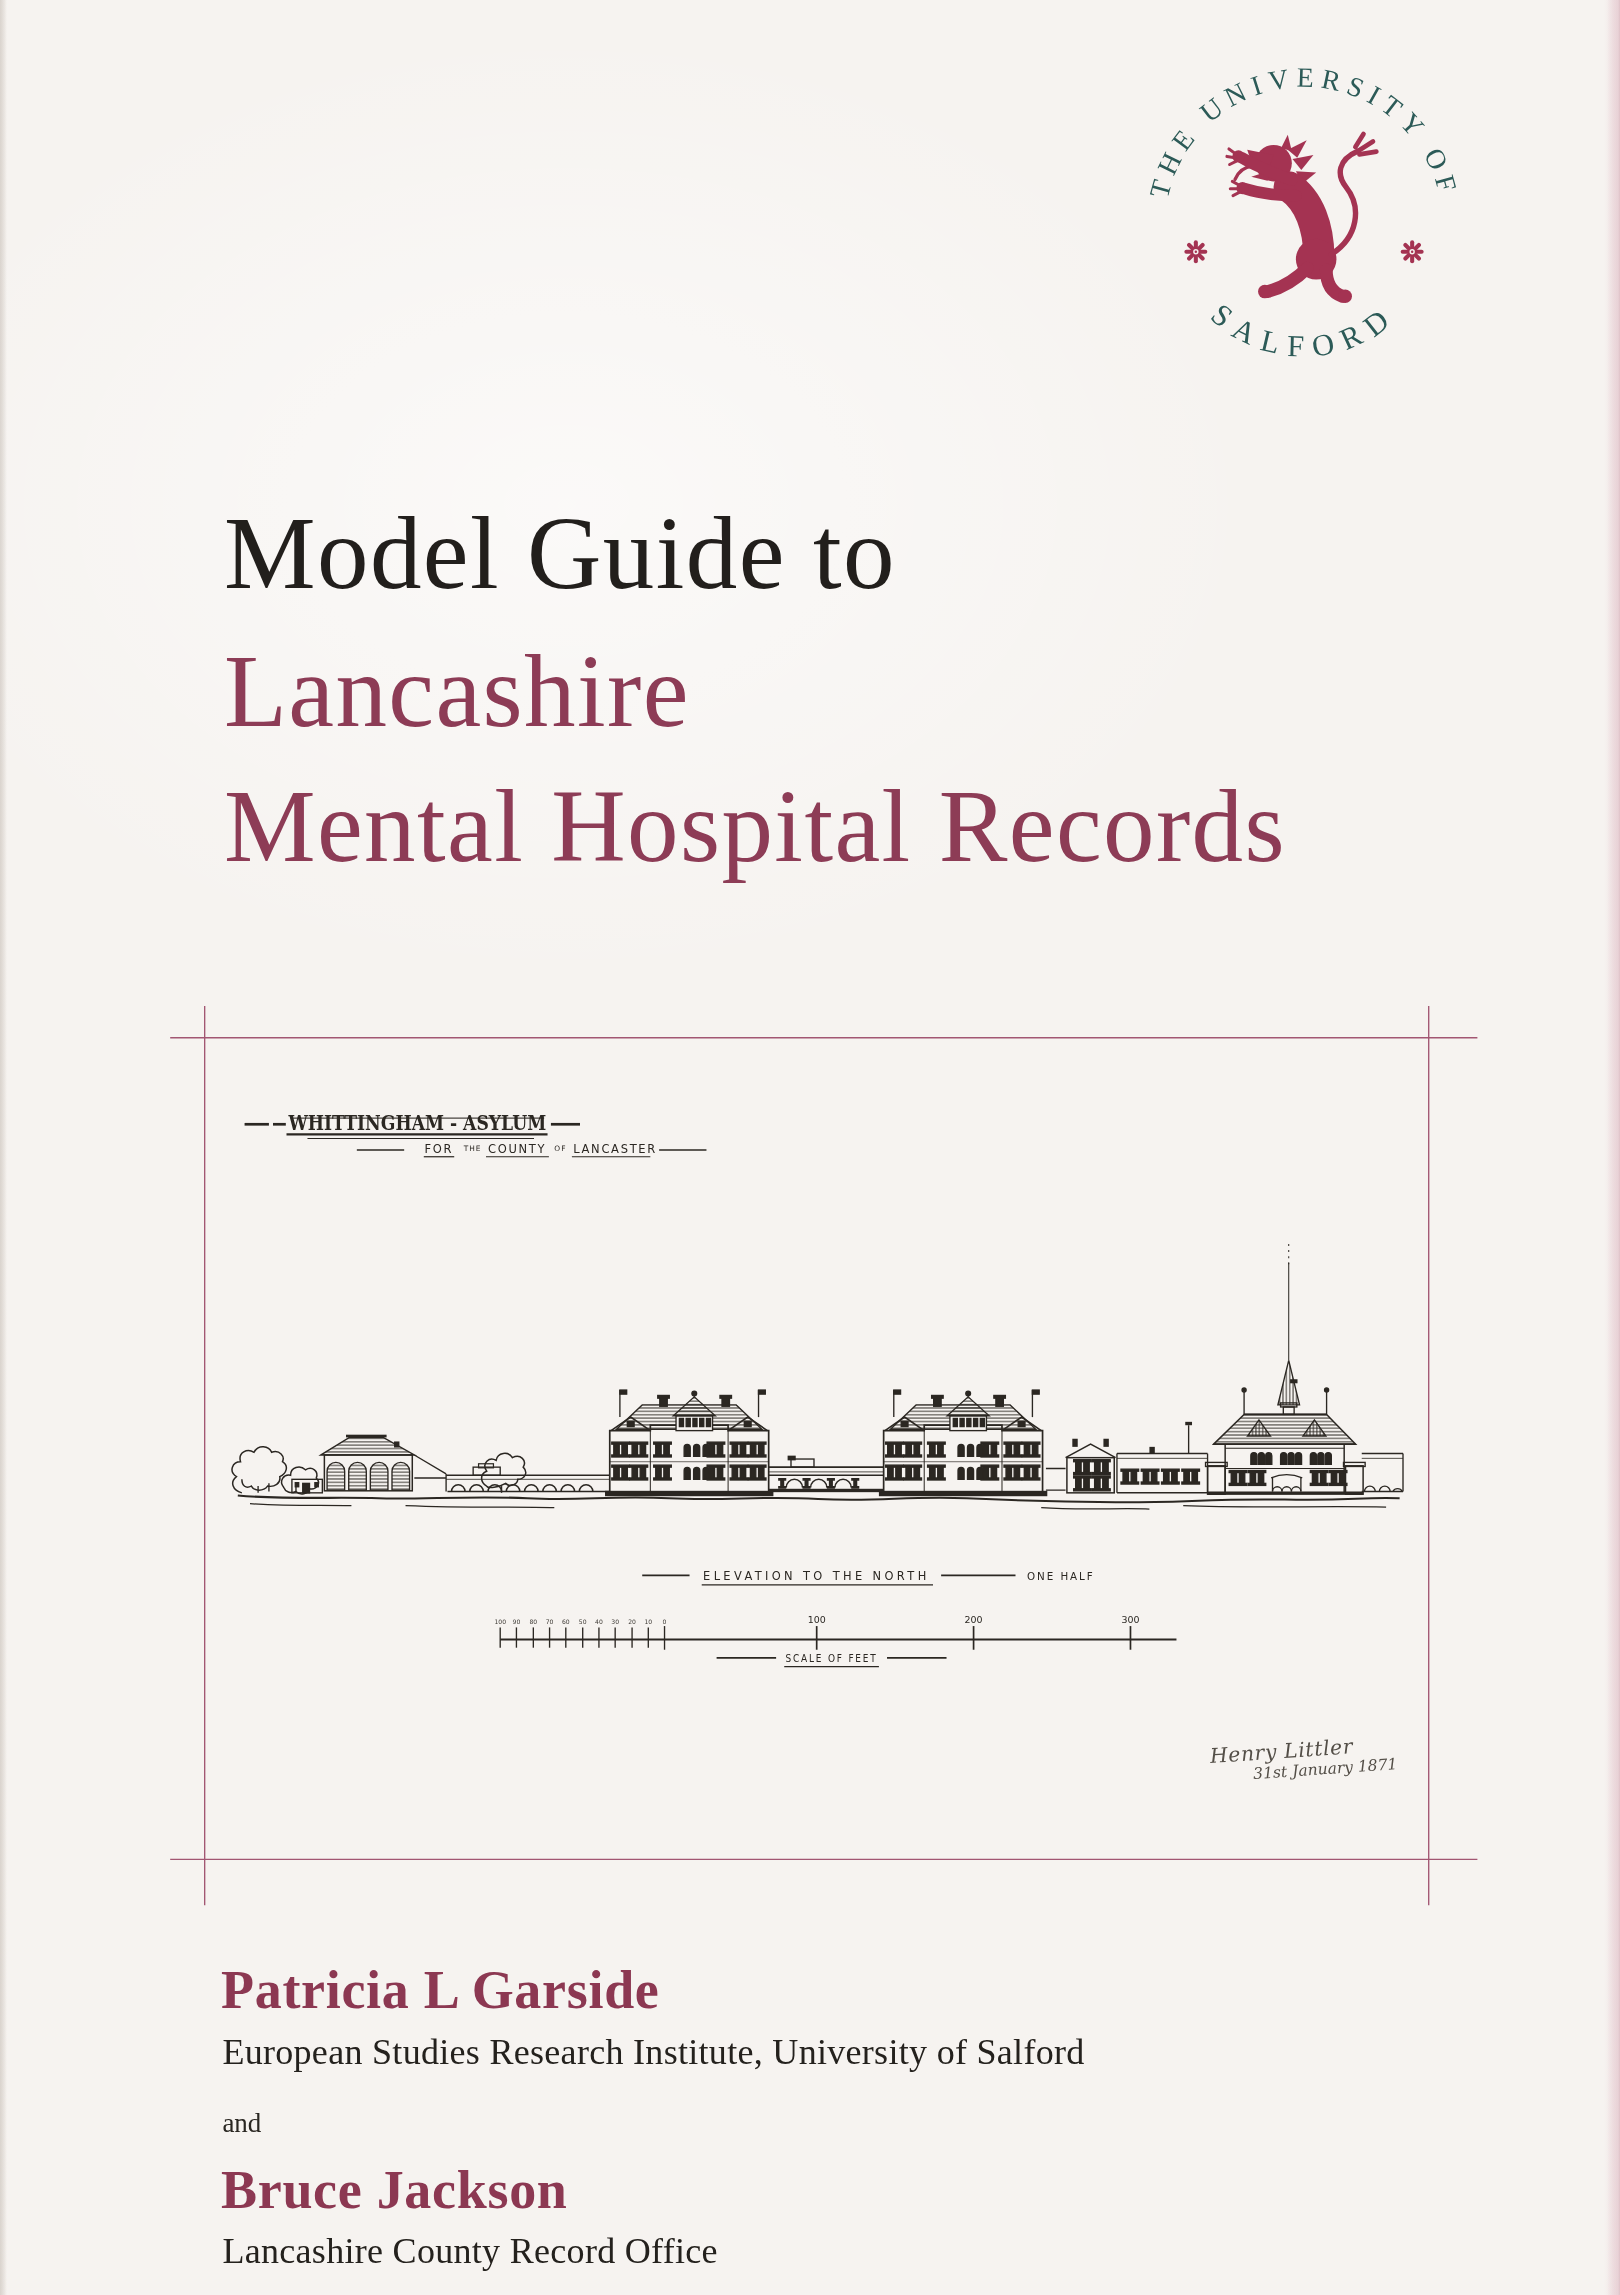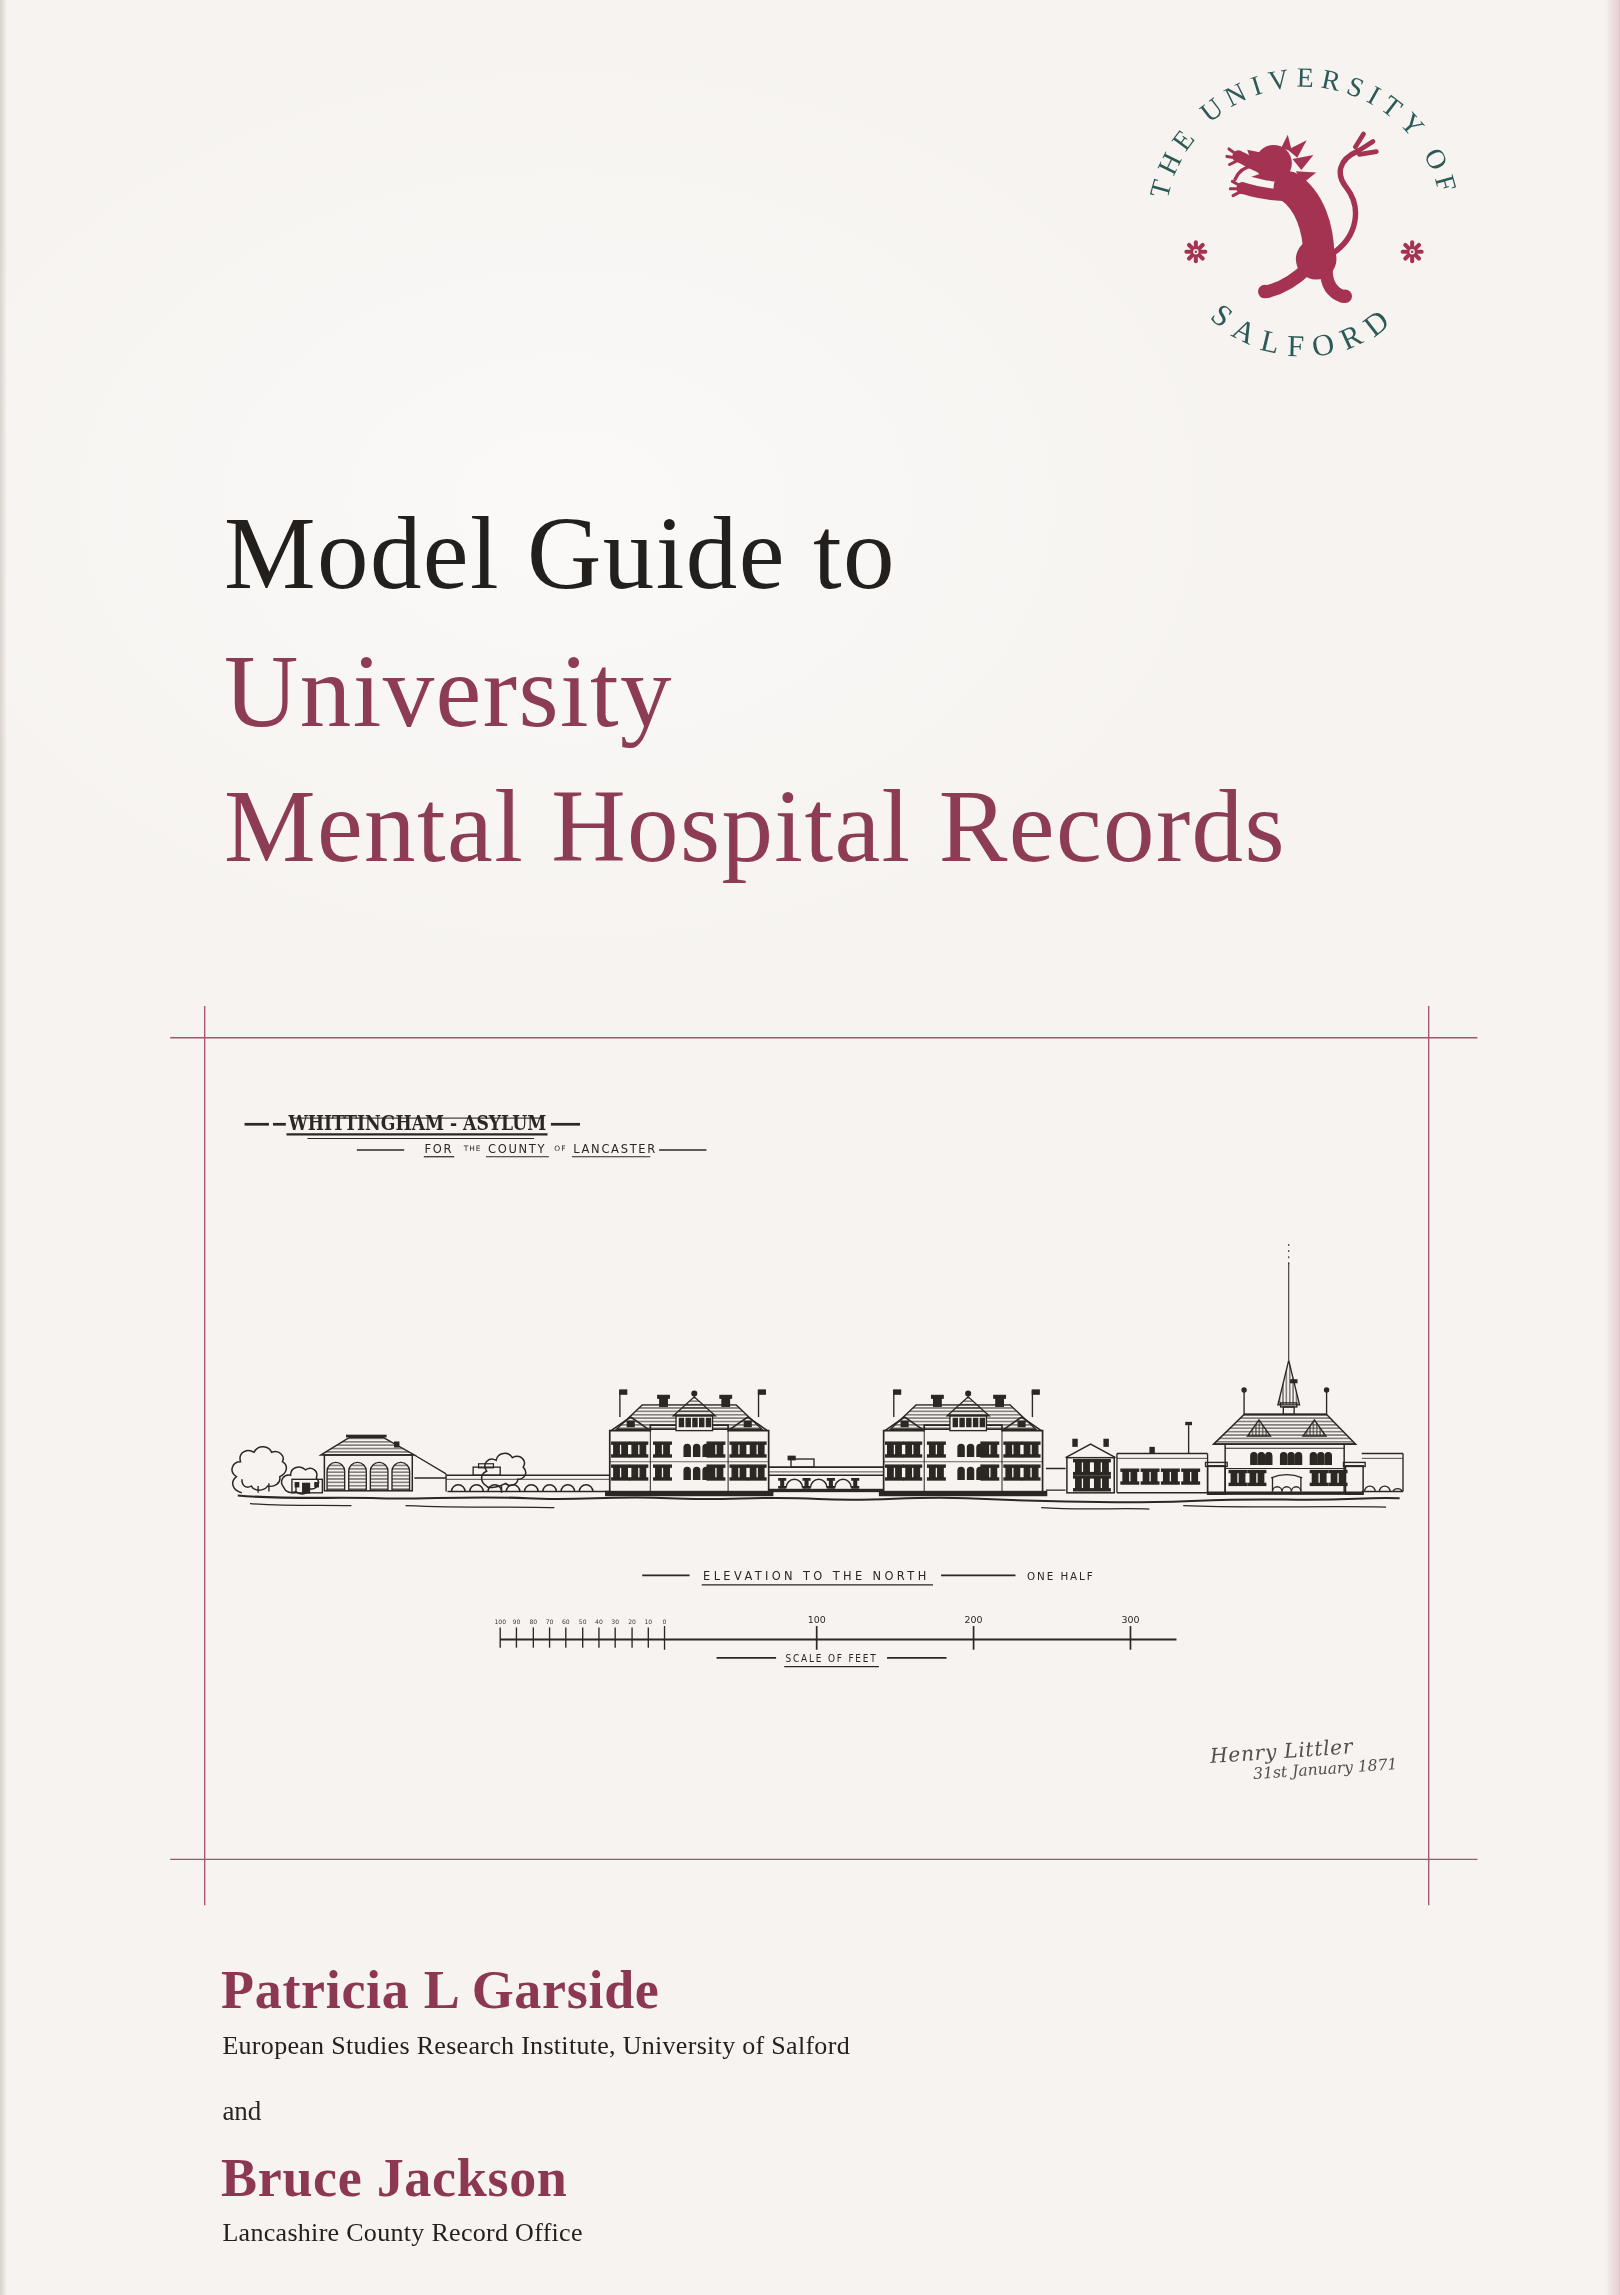--- a/index.html
+++ b/index.html
@@ -26,21 +26,21 @@
   }
   .title-block{position:absolute;left:207px;top:502px;line-height:1;margin-left:17px;}
   .title-line{white-space:nowrap;letter-spacing:1.4px;}
   .title-line.l1{font-size:103px;color:#221f1c;margin:0 0 35px 0;}
   .title-line.l2{font-size:103px;color:#8d3c56;margin:0 0 32px 0;}
   .title-line.l3{font-size:103px;color:#8d3c56;margin:0;text-align:center;}
   .logo{position:absolute;left:1135px;top:55px;width:338px;height:338px;}
   .plate{position:absolute;left:162px;top:987px;width:1400px;height:940px;}
   .authors{position:absolute;left:221px;top:1959px;}
   .author-name{font-size:54px;font-weight:bold;color:#8c3852;letter-spacing:0.7px;margin:0;}
-  .author-aff{font-size:26px;color:#24211d;margin:9.5px 0 0 1.4px;letter-spacing:0.3px;}
+  .author-aff{font-size:36px;color:#24211d;margin:9.5px 0 0 1.4px;letter-spacing:0.3px;}
   .author-sep{font-size:27px;color:#2a2722;margin:35px 0 20px 1.4px;}
   .an2{margin-top:8px;}
 </style>
 </head>
 <body>
 
 <div class="page">
   <div class="left-shade"></div>
 
   <svg class="logo" viewBox="0 0 500 500">
@@ -101,21 +101,21 @@
       <g stroke="#a43352" stroke-width="7" stroke-linecap="round">
         <line x1="330" y1="142" x2="352" y2="128"></line>
         <line x1="332" y1="147" x2="357" y2="143"></line>
         <line x1="326" y1="136" x2="338" y2="117"></line>
       </g>
     </g>
   </svg>
 
   <div class="title-block">
     <div class="title-line l1">Model Guide to</div>
-    <div class="title-line l2">University</div>
+    <div class="title-line l2">Lancashire</div>
     <div class="title-line l3">Mental Hospital Records</div>
   </div>
 
   <svg class="plate" viewBox="240 1460 2070 1390">
     <defs>
       <pattern id="hatchH" width="6" height="5" patternUnits="userSpaceOnUse">
         <path d="M0,2.5 H6" stroke="#2b2722" stroke-width="1.4"></path>
       </pattern>
       <pattern id="hatchV" width="5" height="6" patternUnits="userSpaceOnUse">
         <path d="M2.5,0 V6" stroke="#2b2722" stroke-width="1.4"></path>

